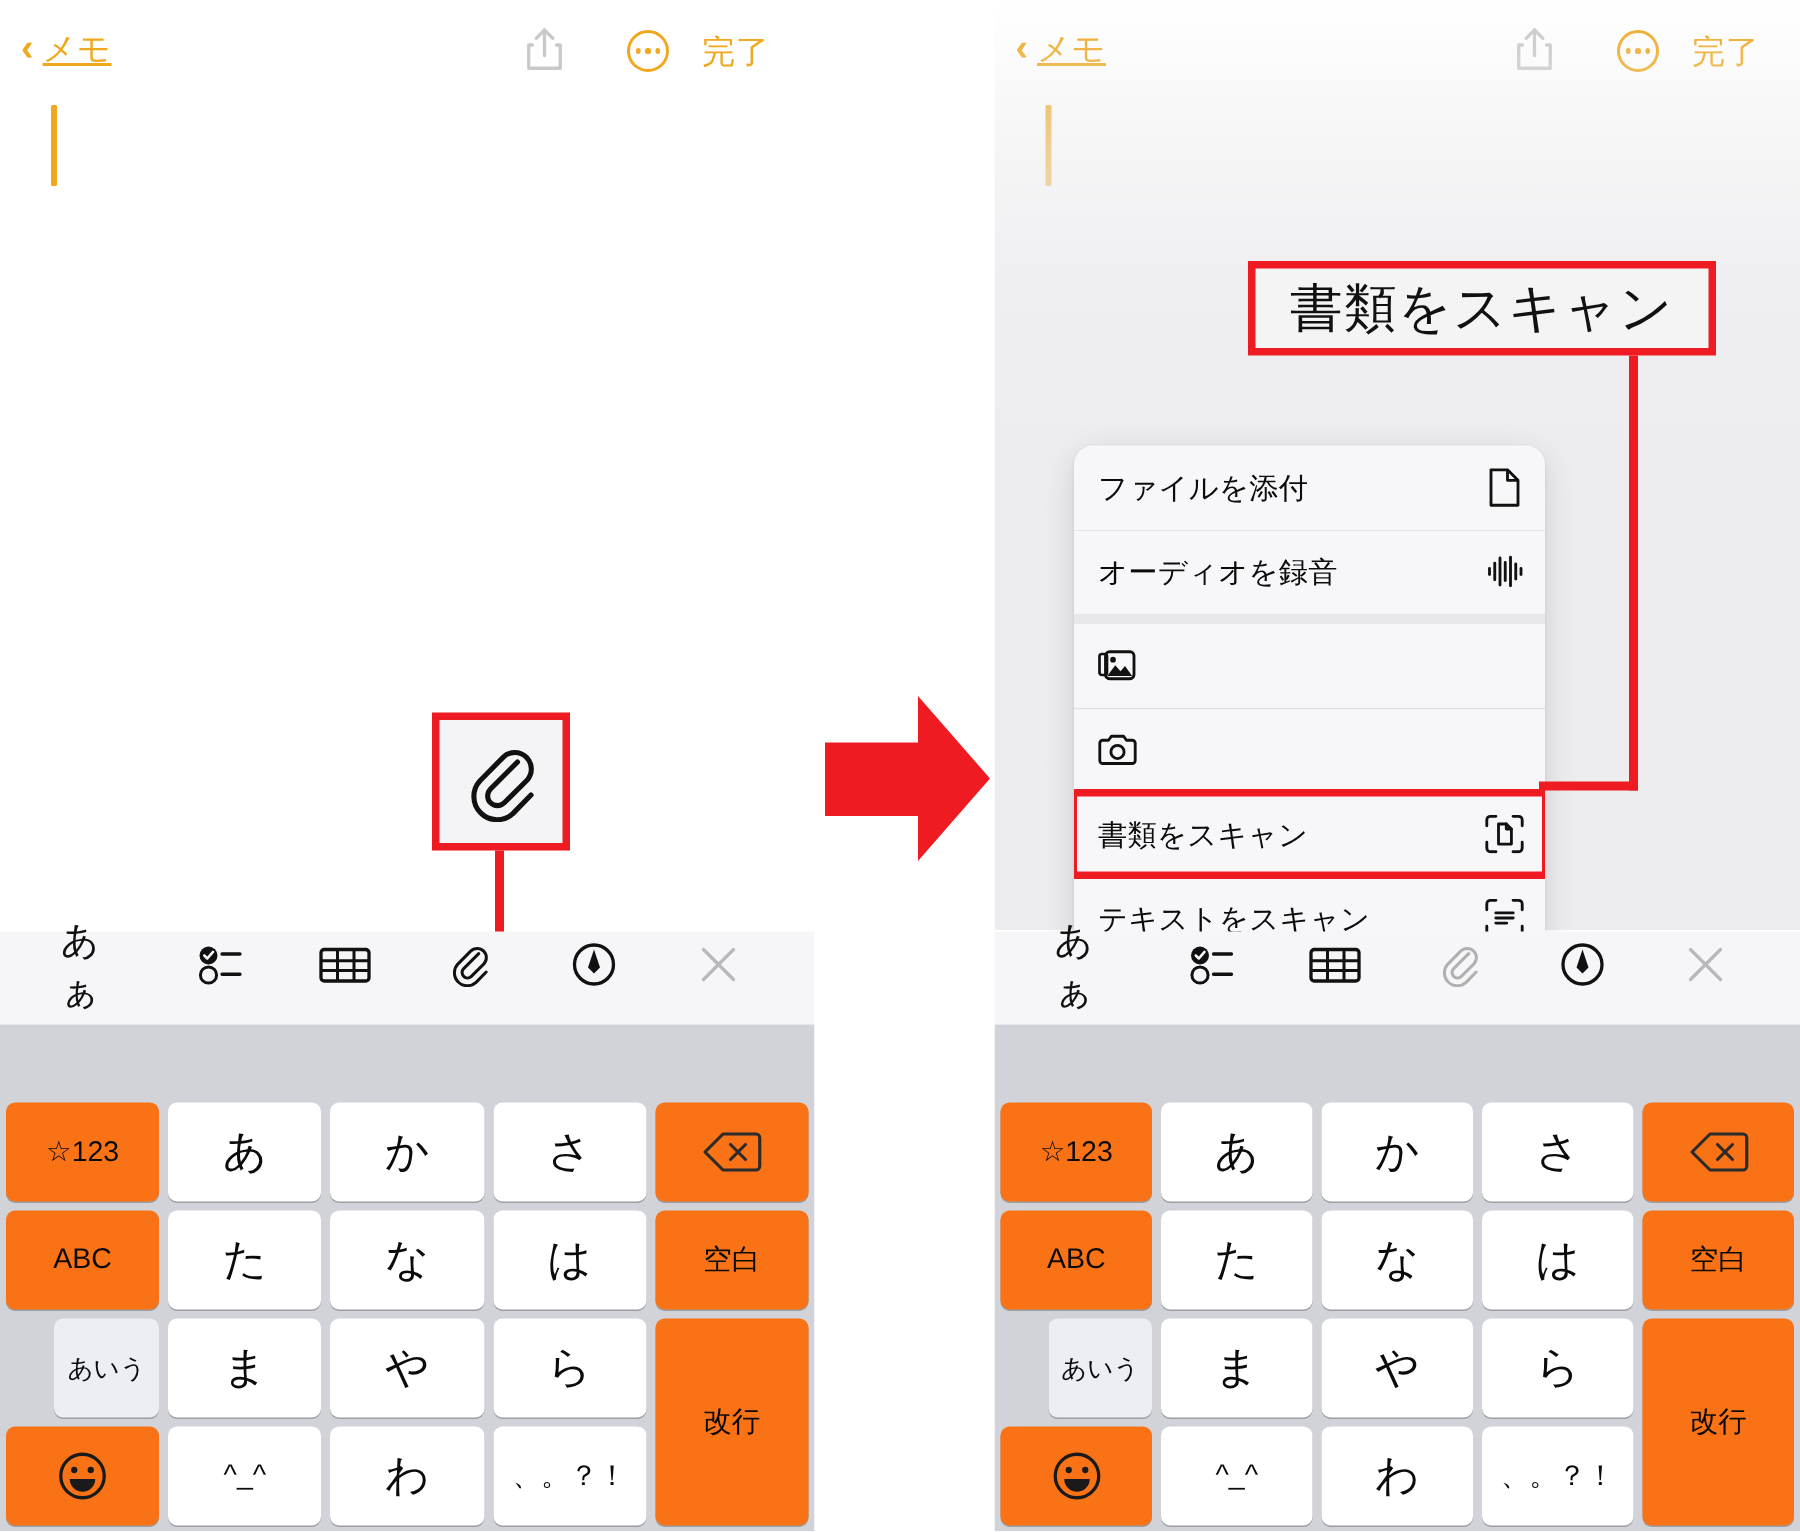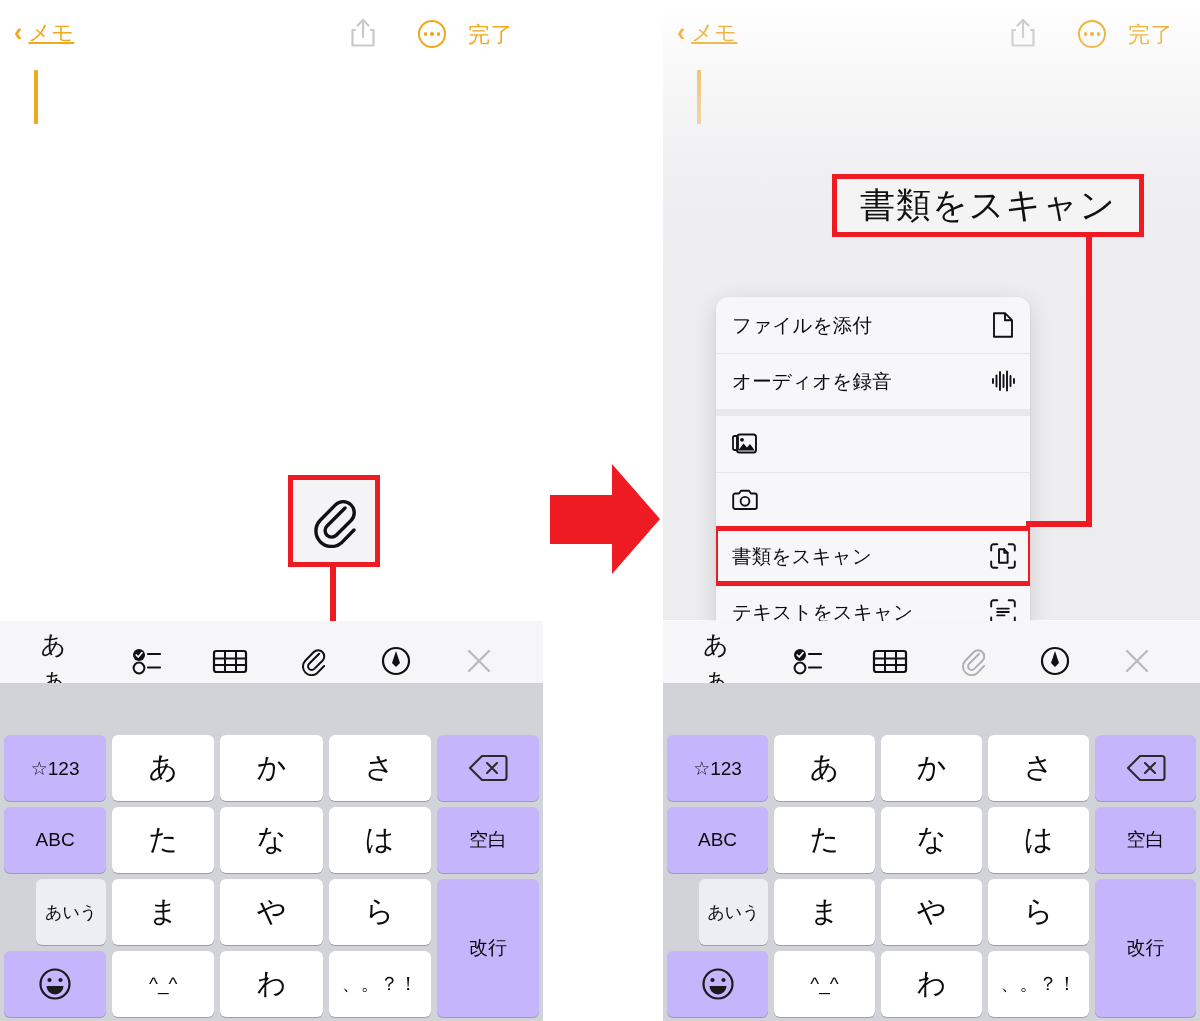--- a/index.html
+++ b/index.html
@@ -94,21 +94,21 @@
 
   
   #flow-arrow{
     position:absolute; left:550px; top:462px; width:112px; height:115px;
   }
 
   
   .toolbar{
     position:absolute; left:0; width:100%; height:62px; top:621px;
     background:#f6f6f8;
-    display:flex; align-items:flex-end; justify-content:space-around;
+    display:flex; align-items:flex-start; justify-content:space-around;
     padding:0 22px;
   }
   .tool-btn{ width:46px; height:44px; display:flex; align-items:center; justify-content:center; }
   .tool-aa{ font-size:25px; color:#111; letter-spacing:-1px; }
   .dimmed{ opacity:.3; }
 
   
   .keyboard{
     position:absolute; left:0; width:100%; top:683px; height:338px;
     background:#d1d3d9; padding:52px 4px 0 4px;
@@ -119,21 +119,21 @@
     grid-template-rows:1fr 1fr 1fr 1fr;
     gap:6px 6px;
     width:100%; height:282px;
   }
   .key{
     border-radius:6px; display:flex; align-items:center; justify-content:center;
     box-shadow:0 1px 0 rgba(0,0,0,.25);
     font-size:29px; color:#0b0b0b;
   }
   .key.white{ background:#fff; }
-  .key.gray{ background:#c4b5fd; }
+  .key.gray{ background:#f97316; }
   .key.light{ background:#eceef3; }
   .key.small{ font-size:19px; }
   .key.tiny{ font-size:17px;margin-left:32px; }
   .key.span2{ grid-row:span 2; }
   .key svg{ display:block; }
 </style>
 </head>
 <body>
 
 <div class="panel" id="panel-left">

